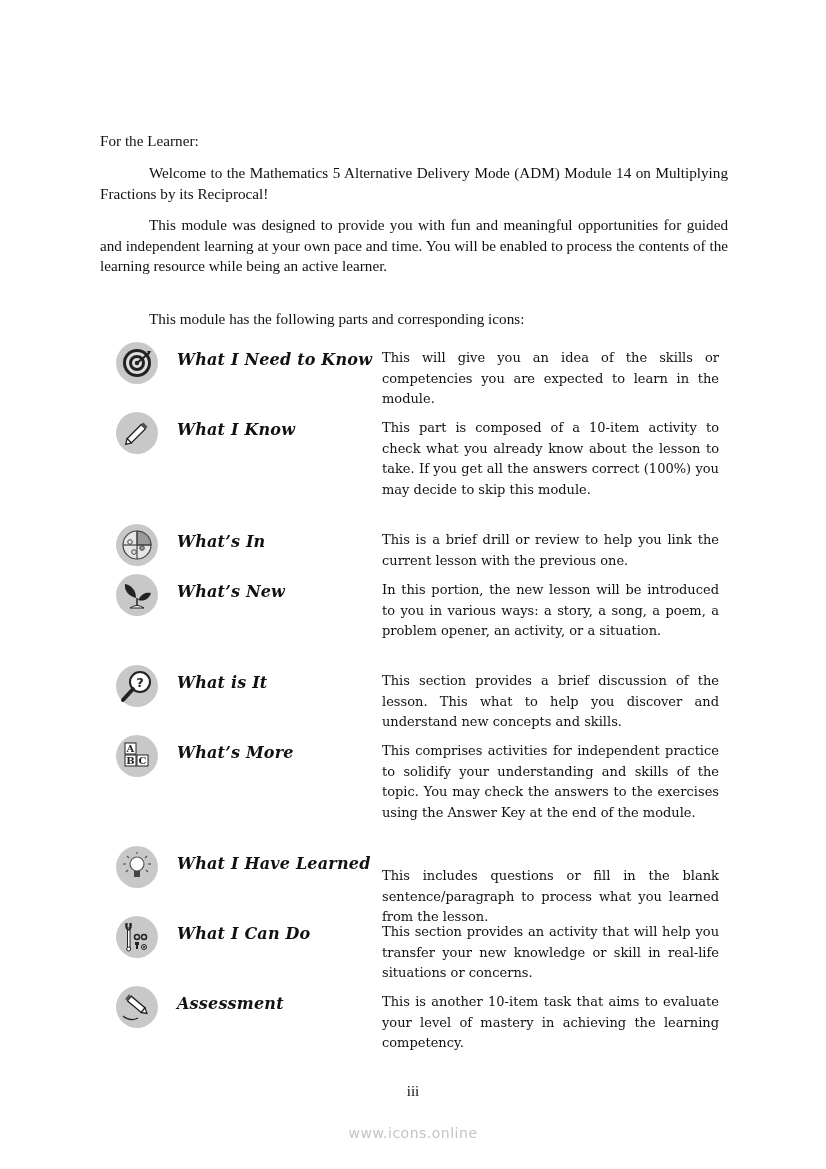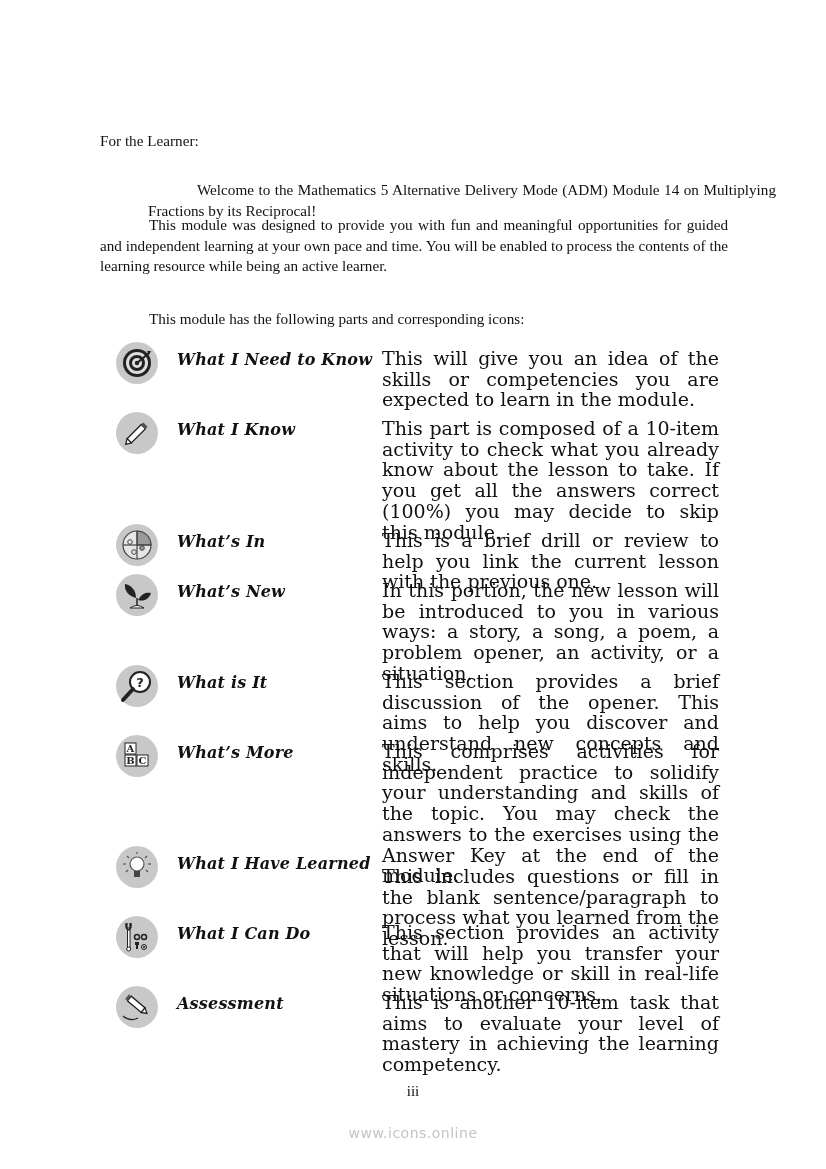--- a/index.html
+++ b/index.html
@@ -9,33 +9,33 @@
   .p { position: absolute; left: 100px; width: 628px; font-size: 15.2px; line-height: 20.7px;
        font-family: "Liberation Serif", "DejaVu Serif", serif; text-align: justify; margin: 0; }
   .indent { text-indent: 49px; }
   .row { position: absolute; left: 112px; width: 620px; }
   .icon { position: absolute; left: 4px; width: 42px; height: 42px; border-radius: 50%;
           background: #c8c8c8; display: flex; align-items: center; justify-content: center; }
   .icon svg { width: 34px; height: 34px; }
   .label { position: absolute; left: 65px; top: 8px; font-family: "DejaVu Serif", serif;
            font-style: italic; font-weight: bold; font-size: 16px; letter-spacing: 0.2px; }
   .desc { position: absolute; left: 270px; width: 337px; font-family: "DejaVu Serif", serif;
-          font-size: 19px; line-height: 20.7px; text-align: justify; margin: 0; }
+          font-size: 13px; line-height: 20.7px; text-align: justify; margin: 0; }
   .pagenum { position: absolute; left: 0; width: 826px; top: 1083px; text-align: center;
              font-family: "Liberation Serif", serif; font-size: 15px; }
   .watermark { position: absolute; left: 0; width: 826px; top: 1125px; text-align: center;
                font-family: "DejaVu Sans", sans-serif; font-size: 14px; color: #c4c4c4; letter-spacing: 0.5px; }
 </style>
 </head>
 <body>
 
 <div class="page">
 
   <p class="p" style="top:131px;">For the Learner:</p>
-  <p class="p indent" style="top:180px;margin-left:48px;">Welcome to the Mathematics 5 Alternative Delivery Mode (ADM) Module 14 on Multiplying Fractions by its Reciprocal!</p>
+  <p class="p indent" style="top:163px;">Welcome to the Mathematics 5 Alternative Delivery Mode (ADM) Module 14 on Multiplying Fractions by its Reciprocal!</p>
   <p class="p indent" style="top:215px;">This module was designed to provide you with fun and meaningful opportunities for guided and independent learning at your own pace and time. You will be enabled to process the contents of the learning resource while being an active learner.</p>
   <p class="p indent" style="top:309px;">This module has the following parts and corresponding icons:</p>
 
   <div class="row" style="top:342px;">
     <div class="icon">
       <svg viewBox="0 0 34 34">
           <circle cx="17" cy="17" r="14" fill="#222"></circle>
           <circle cx="17" cy="17" r="11" fill="#ddd"></circle>
           <circle cx="17" cy="17" r="8" fill="#222"></circle>
           <circle cx="17" cy="17" r="5" fill="#ddd"></circle>
@@ -93,21 +93,21 @@
 
   <div class="row" style="top:665px;">
     <div class="icon">
       <svg viewBox="0 0 34 34">
           <circle cx="20" cy="13" r="10" fill="#fff" stroke="#222" stroke-width="2"></circle>
           <line x1="13" y1="20" x2="3" y2="31" stroke="#222" stroke-width="4" stroke-linecap="round"></line>
           <text x="20" y="18" text-anchor="middle" font-size="13" font-weight="bold" font-family="DejaVu Sans, sans-serif" fill="#222">?</text>
         </svg>
     </div>
     <div class="label">What is It</div>
-    <p class="desc" style="top:6px;">This section provides a brief discussion of the opener. This aims to help you discover and understand new concepts and skills.</p>
+    <p class="desc" style="top:6px;">This section provides a brief discussion of the lesson. This what to help you discover and understand new concepts and skills.</p>
   </div>
 
   <div class="row" style="top:735px;">
     <div class="icon">
       <svg viewBox="0 0 34 34" font-family="DejaVu Serif, serif" font-weight="bold" font-size="10">
           <rect x="5" y="4" width="11" height="11" fill="#fff" stroke="#222"></rect>
           <text x="10.5" y="13" text-anchor="middle" fill="#222">A</text>
           <rect x="5" y="16" width="11" height="11" fill="#fff" stroke="#222"></rect>
           <text x="10.5" y="25" text-anchor="middle" fill="#222">B</text>
           <rect x="17" y="16" width="11" height="11" fill="#fff" stroke="#222"></rect>

